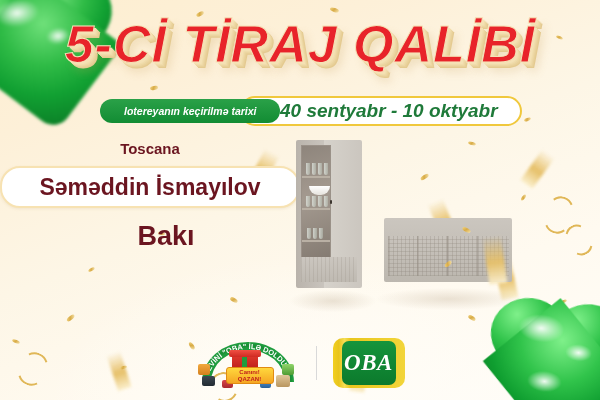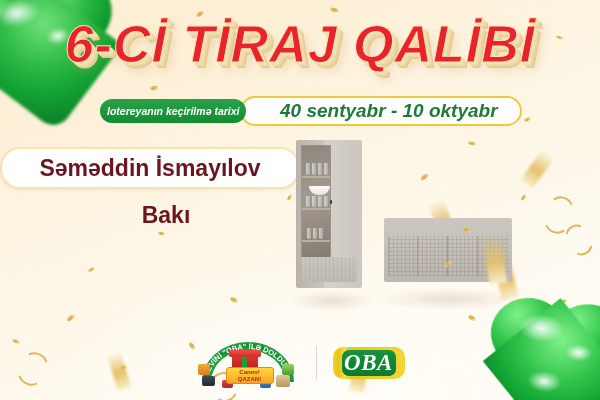--- a/index.html
+++ b/index.html
@@ -132,21 +132,21 @@
     color: #1f7a3a;
     font-size: 19px;
     font-weight: bold;
     font-style: italic;
     white-space: nowrap;
   }
   #date-label-pill {
     position: relative;
     z-index: 2;
     height: 24px;
-    padding: 0 7px;
+    padding: 0 24px;
     display: flex;
     align-items: center;
     background: linear-gradient(180deg, #2aa148 0%, #128c33 100%);
     border-radius: 12px;
     color: #ffffff;
     font-size: 10.5px;
     font-weight: bold;
     font-style: italic;
     white-space: nowrap;
   }
@@ -180,21 +180,21 @@
     border: 2px solid #f7e2b2;
     border-radius: 20px;
     font-size: 23px;
     font-weight: bold;
     color: #6b1520;
     box-shadow: 0 1px 3px rgba(190,160,110,0.18);
     white-space: nowrap;
   }
   #winner-city {
     margin-top: 13px;
-    font-size: 23px;
+    font-size: 27px;
     font-weight: bold;
     margin-left: 32px;
   }
 
   
   #furniture { position: absolute; left: 296px; top: 140px; width: 220px; height: 180px; }
   .cab-shadow {
     position: absolute;
     background: radial-gradient(ellipse at center, rgba(160,135,100,0.22) 0%, rgba(160,135,100,0) 72%);
   }
@@ -289,21 +289,21 @@
     flex-direction: column;
     align-items: center;
     justify-content: center;
     line-height: 6.6px;
     overflow: hidden;
   }
   .mini-prize { position: absolute; border-radius: 2px; }
   #logo-divider { width: 1px; height: 34px; background: #d9d9d9; }
   #oba-logo {
     position: relative;
-    width: 72px; height: 32px;
+    width: 72px; height: 50px;
   }
   #oba-outer {
     position: absolute; inset: 0;
     background: linear-gradient(90deg, #f2d020 0%, #e8c41c 8%, #f5de55 16%, #e9c61d 24%, #f2d53a 100%);
     border-radius: 10px;
   }
   #oba-inner {
     position: absolute; left: 9px; top: 3px; right: 9px; bottom: 3px;
     background: linear-gradient(180deg, #15943c 0%, #0c7a2c 100%);
     border-radius: 7px;
@@ -378,28 +378,29 @@
     <div class="heart">
       <div class="lobe l g2"></div>
       <div class="lobe r g2"></div>
       <div class="body g2"></div>
       <div class="shine" style="left:20%;top:14%;width:34%;height:22%;"></div>
       <div class="shine" style="left:56%;top:34%;width:20%;height:14%;"></div>
       <div class="shine" style="left:30%;top:58%;width:26%;height:16%;"></div>
     </div>
   </div>
 
-  <div id="title">6-Cİ TİRAJ QALİBİ</div>
+  <div id="title">5-Cİ TİRAJ QALİBİ</div>
 
   <div id="date-row">
     <div id="date-value-pill">40 sentyabr - 10 oktyabr</div>
     <div id="date-label-pill">lotereyanın keçirilmə tarixi</div>
   </div>
 
   <div id="winner-block">
+    <div id="prize-model">Toscana</div>
     <div id="winner-name-pill">Səməddin İsmayılov</div>
     <div id="winner-city">Bakı</div>
   </div>
 
   <div id="furniture">
     <div class="cab-shadow" style="left:-6px;top:150px;width:86px;height:22px;"></div>
     <div class="cab-shadow" style="left:80px;top:148px;width:146px;height:22px;"></div>
 
     <div id="cabinet">
       <div class="wood-top" style="left:0;top:-4px;width:66px;height:5px;border-radius:1px;"></div>

